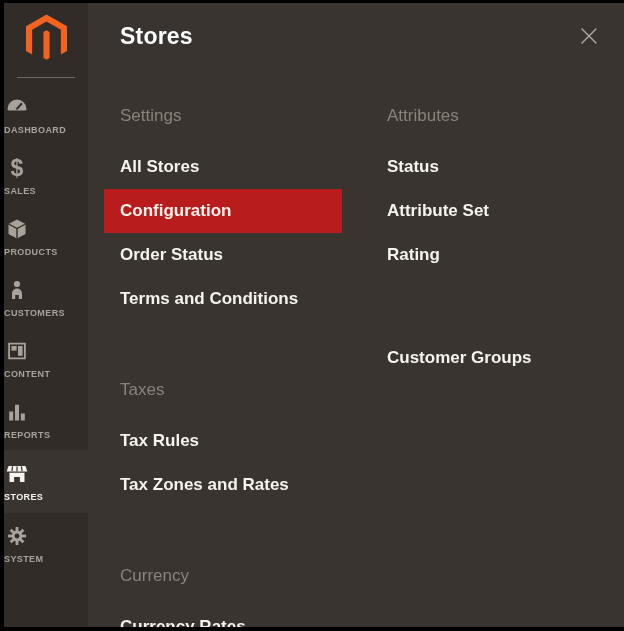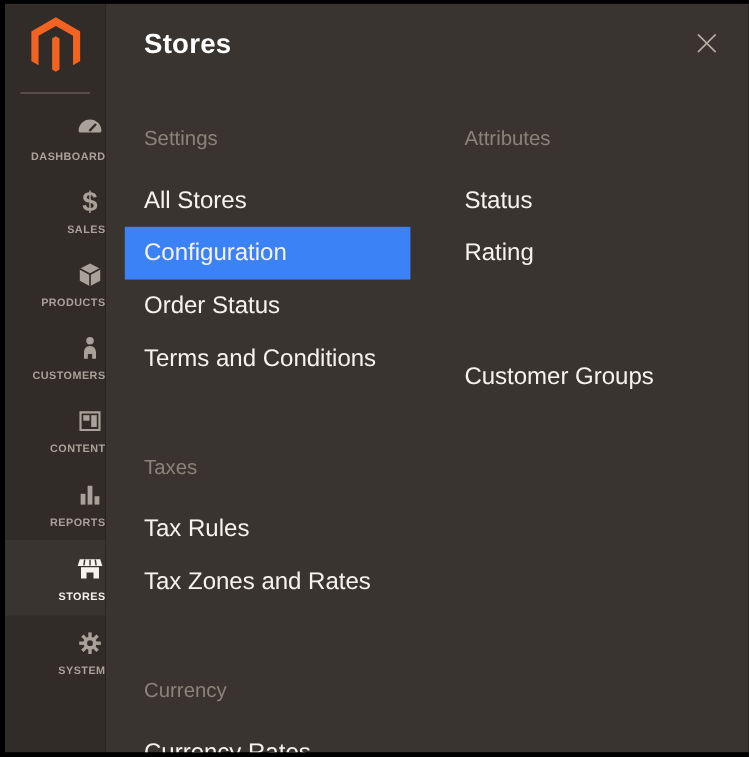--- a/index.html
+++ b/index.html
@@ -10,41 +10,41 @@
     -webkit-font-smoothing:antialiased;
   }
   .frame{position:absolute;left:4px;top:3px;width:620px;height:624px;display:flex;overflow:hidden}
 
   
   .sidebar{flex:0 0 84px;width:84px;background:#312c27;display:flex;flex-direction:column;overflow:hidden}
   .logo{margin:11px auto 0;width:41px;height:48px;cursor:pointer}
   .logo svg{display:block;width:100%;height:100%}
   .divider{width:58px;height:0;margin:15px auto 0;border-top:1px solid #6e675f}
   .nav{margin-top:6px;display:flex;flex-direction:column}
-  .nav-item{height:61px;display:flex;flex-direction:column;align-items:flex-end;justify-content:center;gap:5px;color:#a9a29a;cursor:pointer}
+  .nav-item{height:61px;display:flex;flex-direction:column;align-items:flex-start;justify-content:center;gap:5px;color:#a9a29a;cursor:pointer}
   .nav-item.active{height:63px;background:#393430;color:#f6f2ec}
   .nav-icon{width:26px;height:26px;display:flex;align-items:center;justify-content:center}
   .nav-icon svg{width:24px;height:24px;fill:currentColor}
   .icon-dollar{font-size:23px;font-weight:700;line-height:1}
   .icon-dollar::before{content:"$"}
   .nav-label{font-size:9px;font-weight:700;letter-spacing:.4px;white-space:nowrap}
 
   
   .flyout{flex:1;background:#393430;position:relative;overflow:hidden}
   .flyout-title{margin:19px 0 0 32px;font-size:23px;line-height:28px;font-weight:700;color:#ffffff;letter-spacing:.2px}
   .close-btn{position:absolute;top:21px;right:23px;width:24px;height:24px;background:none;border:0;padding:0;cursor:pointer}
   .close-btn svg{display:block;width:24px;height:24px}
   .cols{display:flex;margin:56px 0 0 16px}
   .col{width:238px}
   .col + .col{margin-left:29px}
   .menu-section{margin:0 0 59px 0}
   .sec-heading{margin:0 16px 19px 16px;font-size:17px;line-height:20px;font-weight:400;color:#8b8379}
   .menu-list{list-style:none;margin:0;padding:0}
-  .menu-item{height:44px;display:flex;align-items:center;padding:0 16px;font-size:20px;font-weight:400;color:#f6f2ec;cursor:pointer;white-space:nowrap}
-  .menu-item.selected{background:#3b82f6}
+  .menu-item{height:44px;display:flex;align-items:center;padding:0 16px;font-size:17px;font-weight:700;color:#f6f2ec;cursor:pointer;white-space:nowrap}
+  .menu-item.selected{background:#b91c1c}
 </style>
 </head>
 <body>
 
 <div class="frame">
 
   <aside class="sidebar">
     <div class="logo">
       <svg viewBox="0 0 100 115" xmlns="http://www.w3.org/2000/svg">
         <g fill="#f26322">
@@ -185,20 +185,21 @@
             <li class="menu-item">Currency Rates</li>
           </ul>
         </section>
       </div>
 
       <div class="col">
         <section class="menu-section">
           <h2 class="sec-heading">Attributes</h2>
           <ul class="menu-list">
             <li class="menu-item">Status</li>
+            <li class="menu-item">Attribute Set</li>
             <li class="menu-item">Rating</li>
           </ul>
         </section>
 
         <section class="menu-section">
           <ul class="menu-list">
             <li class="menu-item">Customer Groups</li>
           </ul>
         </section>
       </div>

